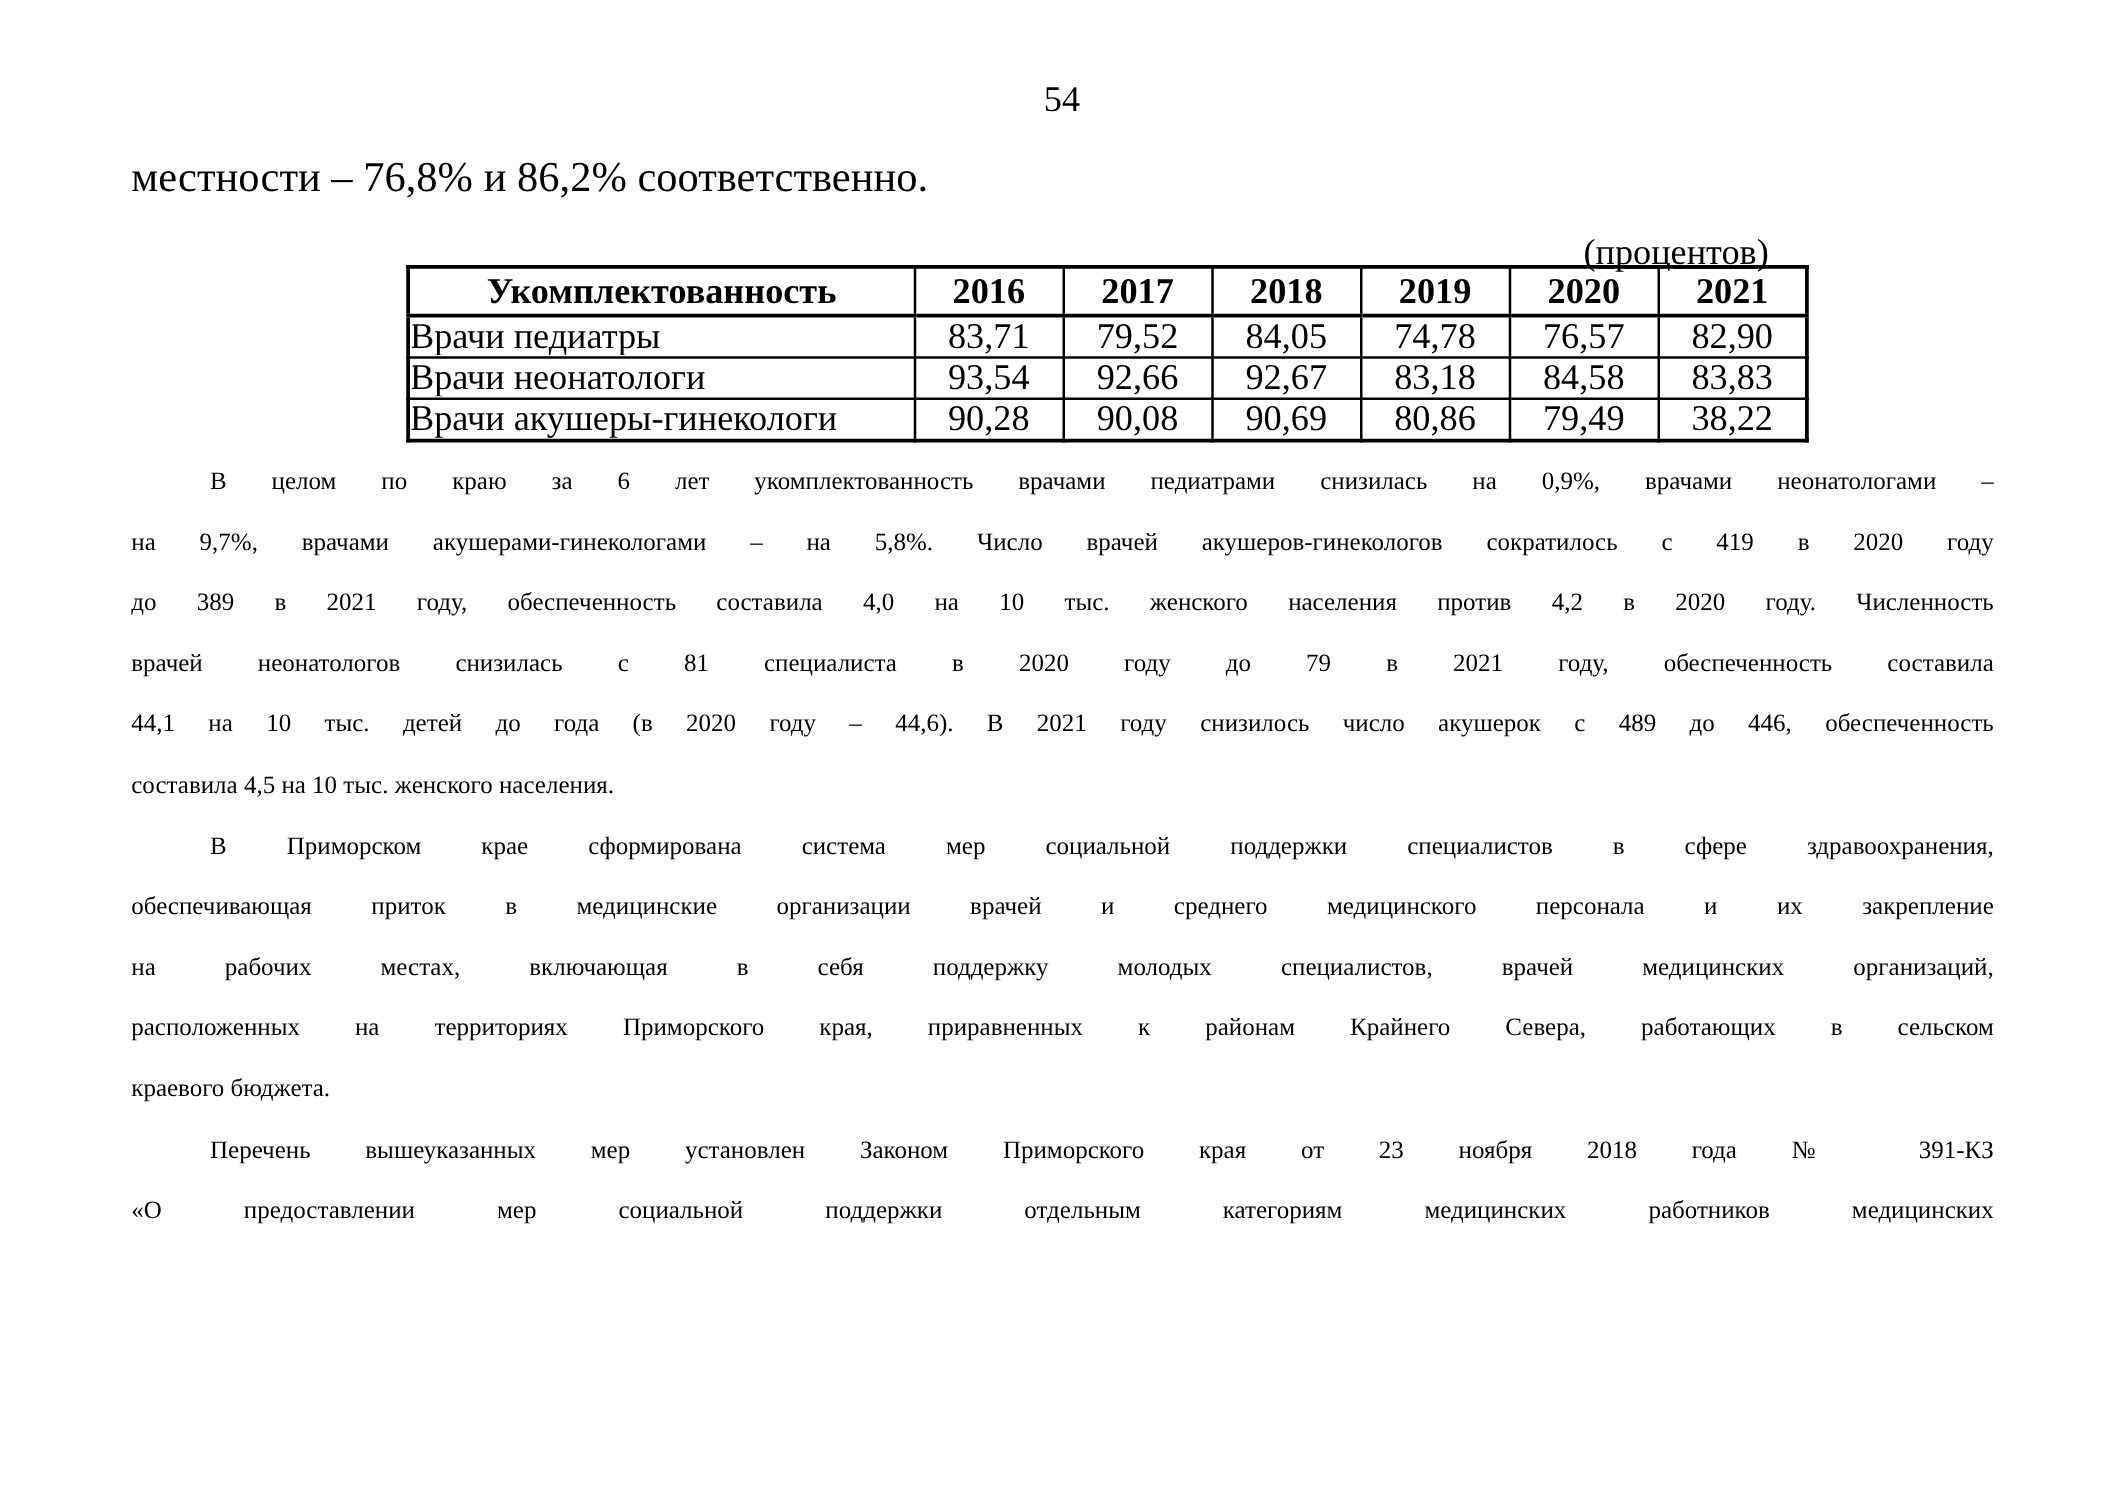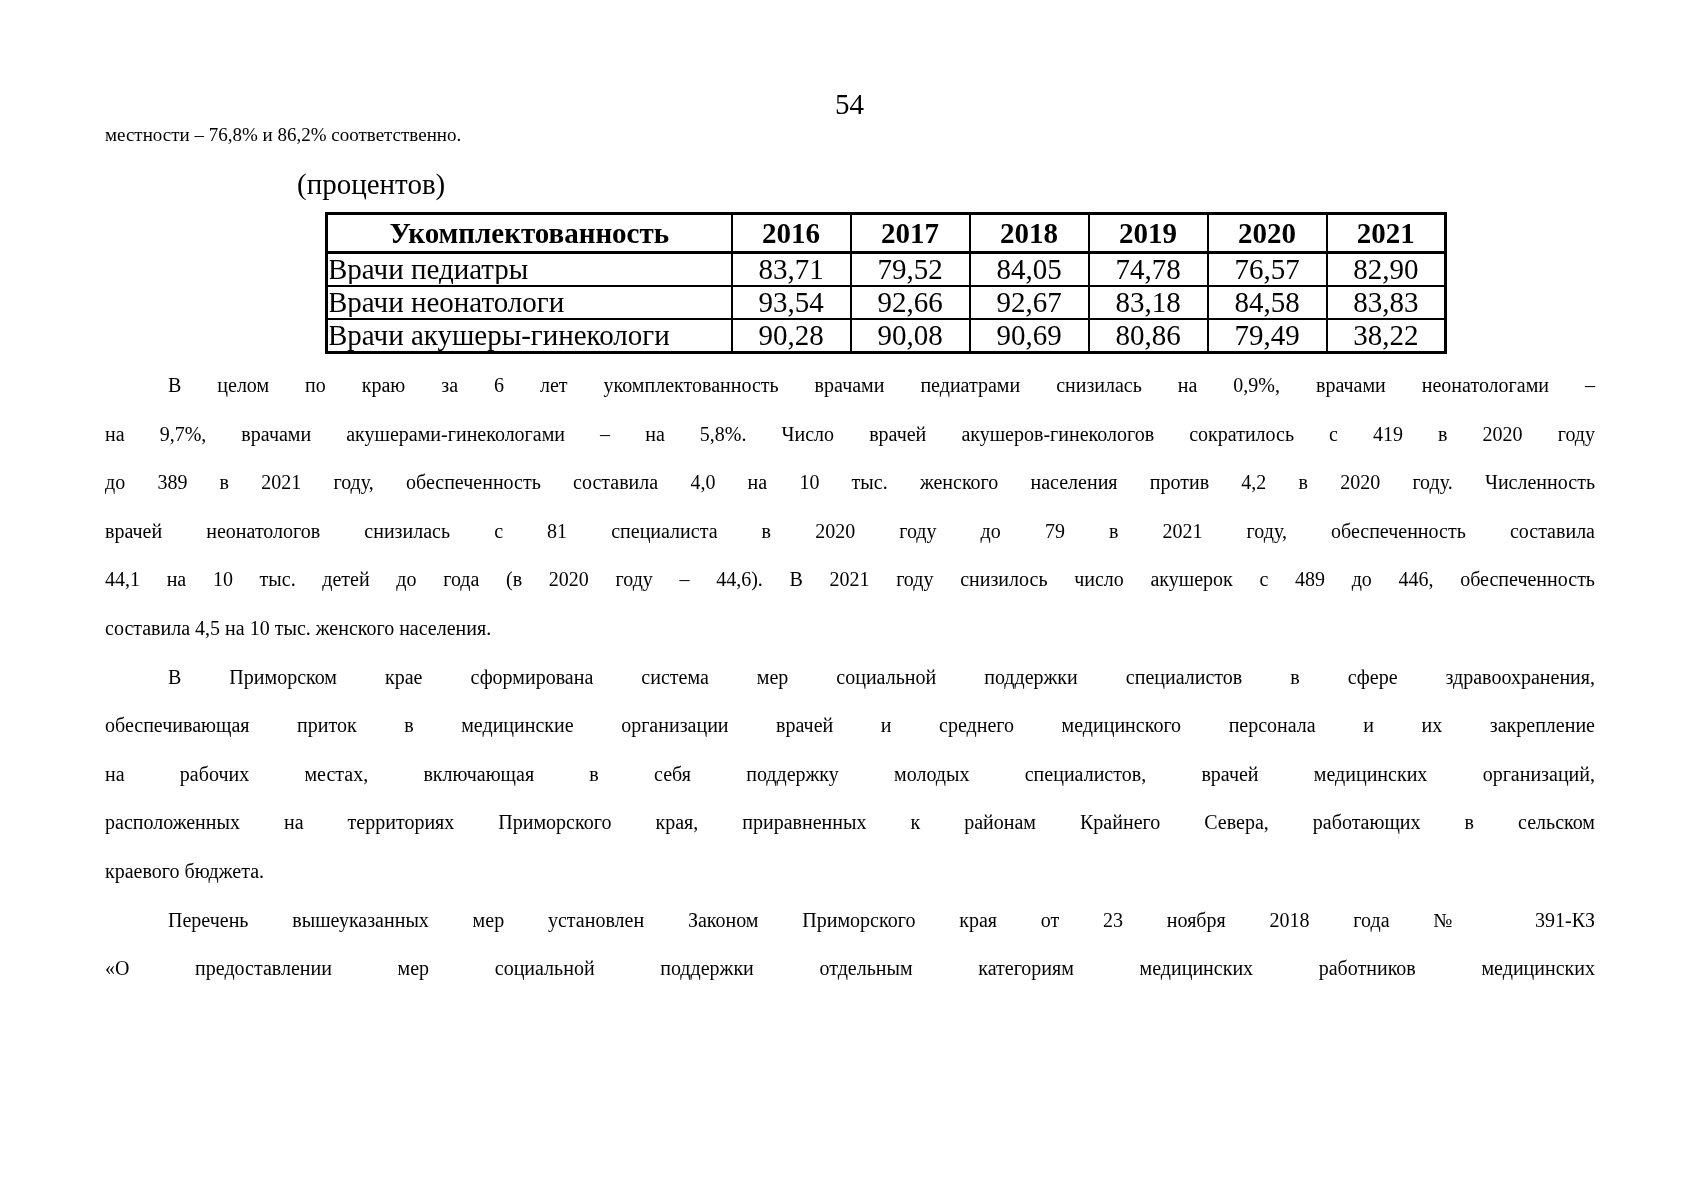--- a/index.html
+++ b/index.html
@@ -4,29 +4,29 @@
 <style>
   html, body { margin: 0; padding: 0; }
   body {
     width: 1699px; height: 1200px;
     background: #ffffff; color: #000;
     position: relative; overflow: hidden;
     font-family: "Liberation Serif", "DejaVu Serif", serif;
   }
   .page-number {
     position: absolute; top: 64px; left: 0; width: 100%;
-    text-align: center; font-size: 29px; margin-top: 24px;
+    text-align: center; font-size: 29px;
   }
   .intro-line {
     position: absolute; top: 124px; left: 105px;
-    font-size: 19px;
+    font-size: 34px;
   }
   .table-caption {
-    position: absolute; top: 168px; left: 297px; width: 1118px;
-    font-size: 29px;
+    position: absolute; top: 186px; left: 297px; width: 1118px;
+    text-align: right; font-size: 29px; text-decoration: underline;
   }
   table.doc-table {
     position: absolute; top: 212px; left: 297px;
     width: 1121px; border-collapse: collapse;
     font-size: 29px; table-layout: fixed;
     border: 3px solid #000;
     margin-left: 28px;
   }
   table.doc-table th, table.doc-table td {
     border: 2px solid #000; line-height: 1.05;

